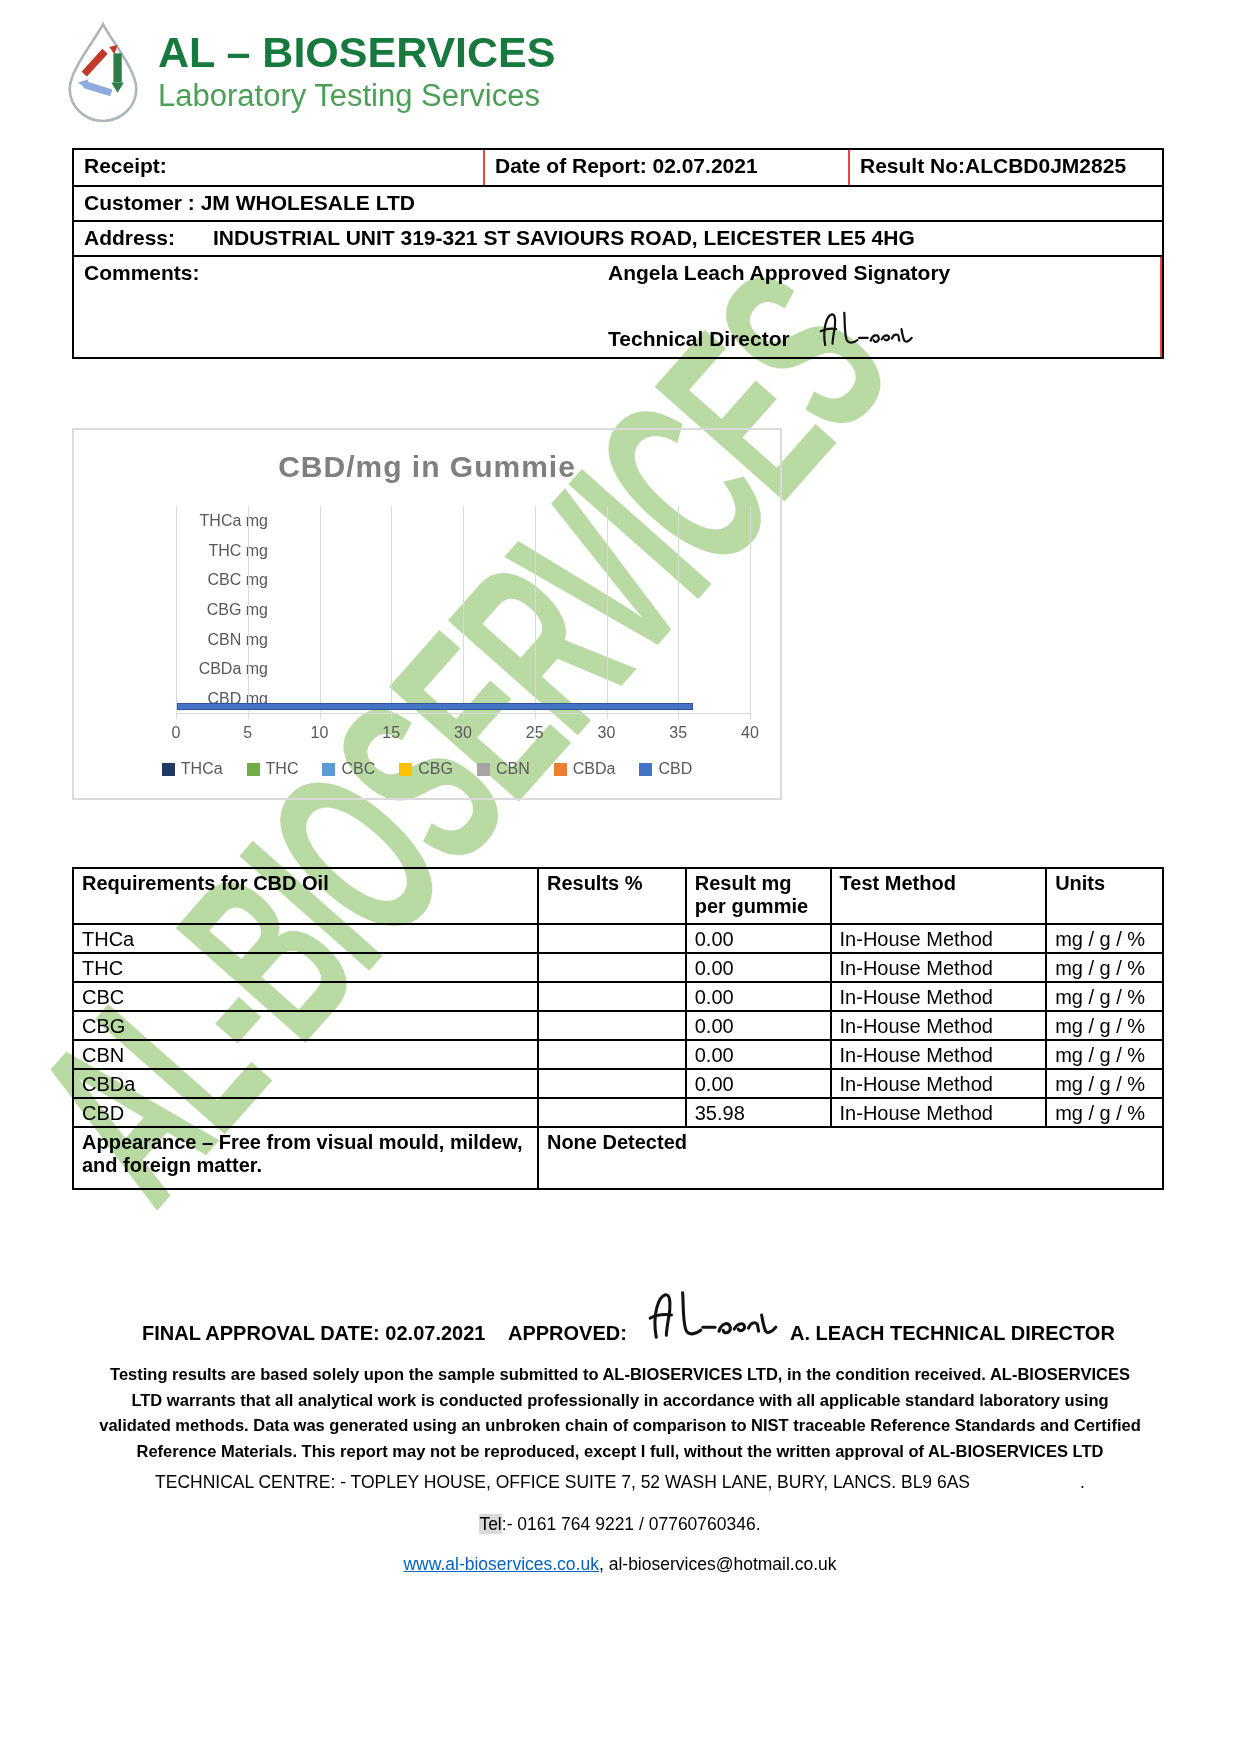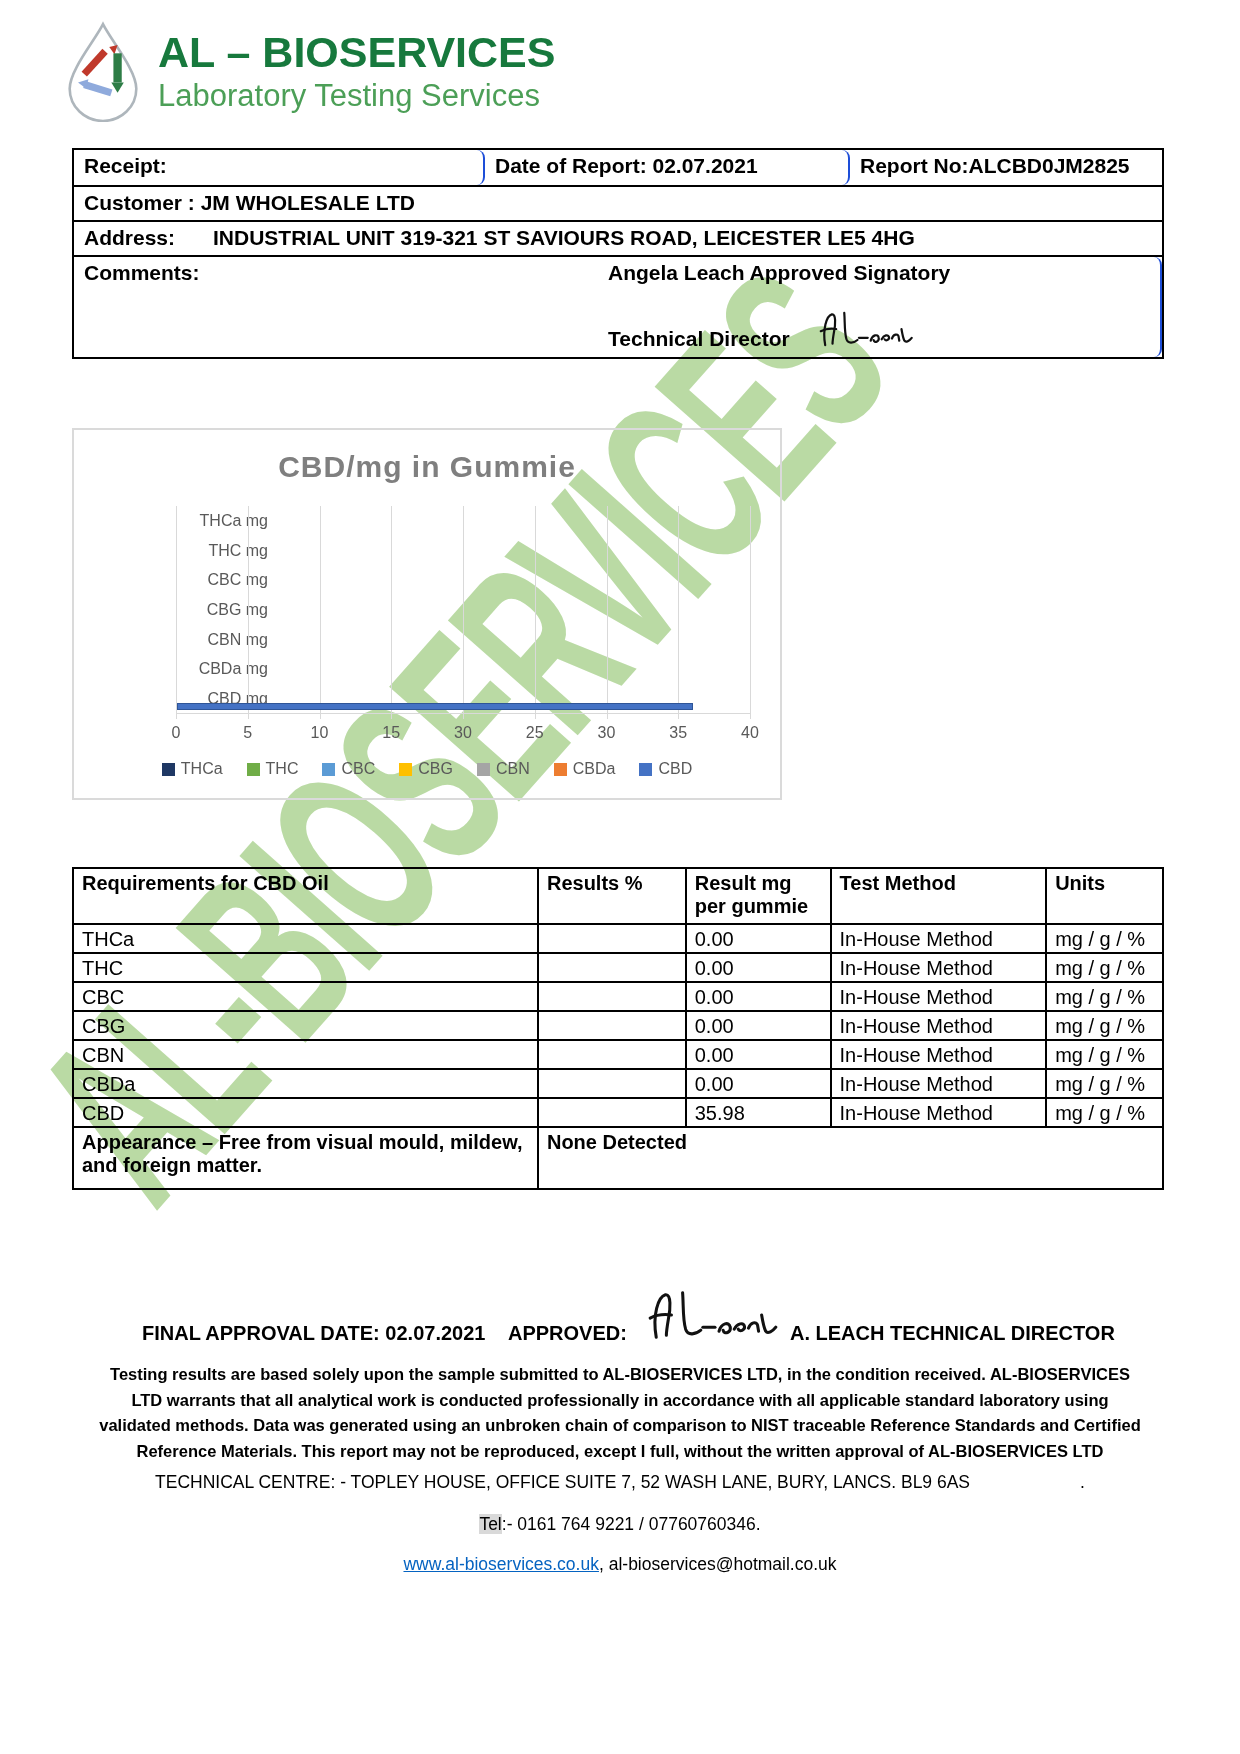--- a/index.html
+++ b/index.html
@@ -11,21 +11,21 @@
         transform-origin:0 50%;transform:rotate(-48.5deg) scaleY(1.8);}
   .content{position:absolute;inset:0;z-index:2;}
   
   .logo-row{position:absolute;left:62px;top:20px;display:flex;gap:14px;align-items:center;}
   .logo-title{font-size:43px;font-weight:bold;color:#17793D;line-height:1;}
   .logo-sub{font-size:31px;color:#4C9F57;line-height:1;margin-top:6px;}
   
   .info-table{position:absolute;left:72px;top:148px;width:1092px;border:2px solid #000;border-bottom:none;box-sizing:border-box;}
   .irow{display:flex;border-bottom:2px solid #000;box-sizing:border-box;}
   .icell{box-sizing:border-box;padding:4px 10px 2px;font-size:21px;font-weight:600;}
-  .icell.brd{border-right:2px solid #1d4ed8;border-radius:8px;}
+  .icell.brd{border-right:2px solid #ef4444;}
   .r1 .icell{height:35px;}
   .c-receipt{width:411px;} .c-date{width:365px;} .c-repno{flex:1;}
   .r2 .icell,.r3 .icell{height:33px;width:100%;}
   .addr-val{margin-left:38px;}
   .r4 .icell{height:35px;} .c-sample{width:754px;} .c-loc{flex:1;}
   .r5{height:102px;}
   .c-sign{width:564px;display:flex;flex-direction:column;justify-content:space-between;padding-bottom:6px;}
   .c-comments{flex:1;}
   .sig-line{display:flex;align-items:flex-end;gap:18px;}
   .sig-svg{width:118px;height:44px;}
@@ -89,21 +89,21 @@
       <div>
         <div class="logo-title">AL – BIOSERVICES</div>
         <div class="logo-sub">Laboratory Testing Services</div>
       </div>
     </header>
 
     <section class="info-table">
       <div class="irow r1">
         <div class="icell brd c-receipt">Receipt:</div>
         <div class="icell brd c-date">Date of Report: 02.07.2021</div>
-        <div class="icell c-repno">Report No:ALCBD0JM2825</div>
+        <div class="icell c-repno">Result No:ALCBD0JM2825</div>
       </div>
       <div class="irow r2">
         <div class="icell">Customer : JM WHOLESALE LTD</div>
       </div>
       <div class="irow r3">
         <div class="icell">
           <span>Address:</span><span class="addr-val">INDUSTRIAL UNIT 319-321 ST SAVIOURS ROAD, LEICESTER LE5 4HG</span>
         </div>
       </div>
       <div class="irow r5">

